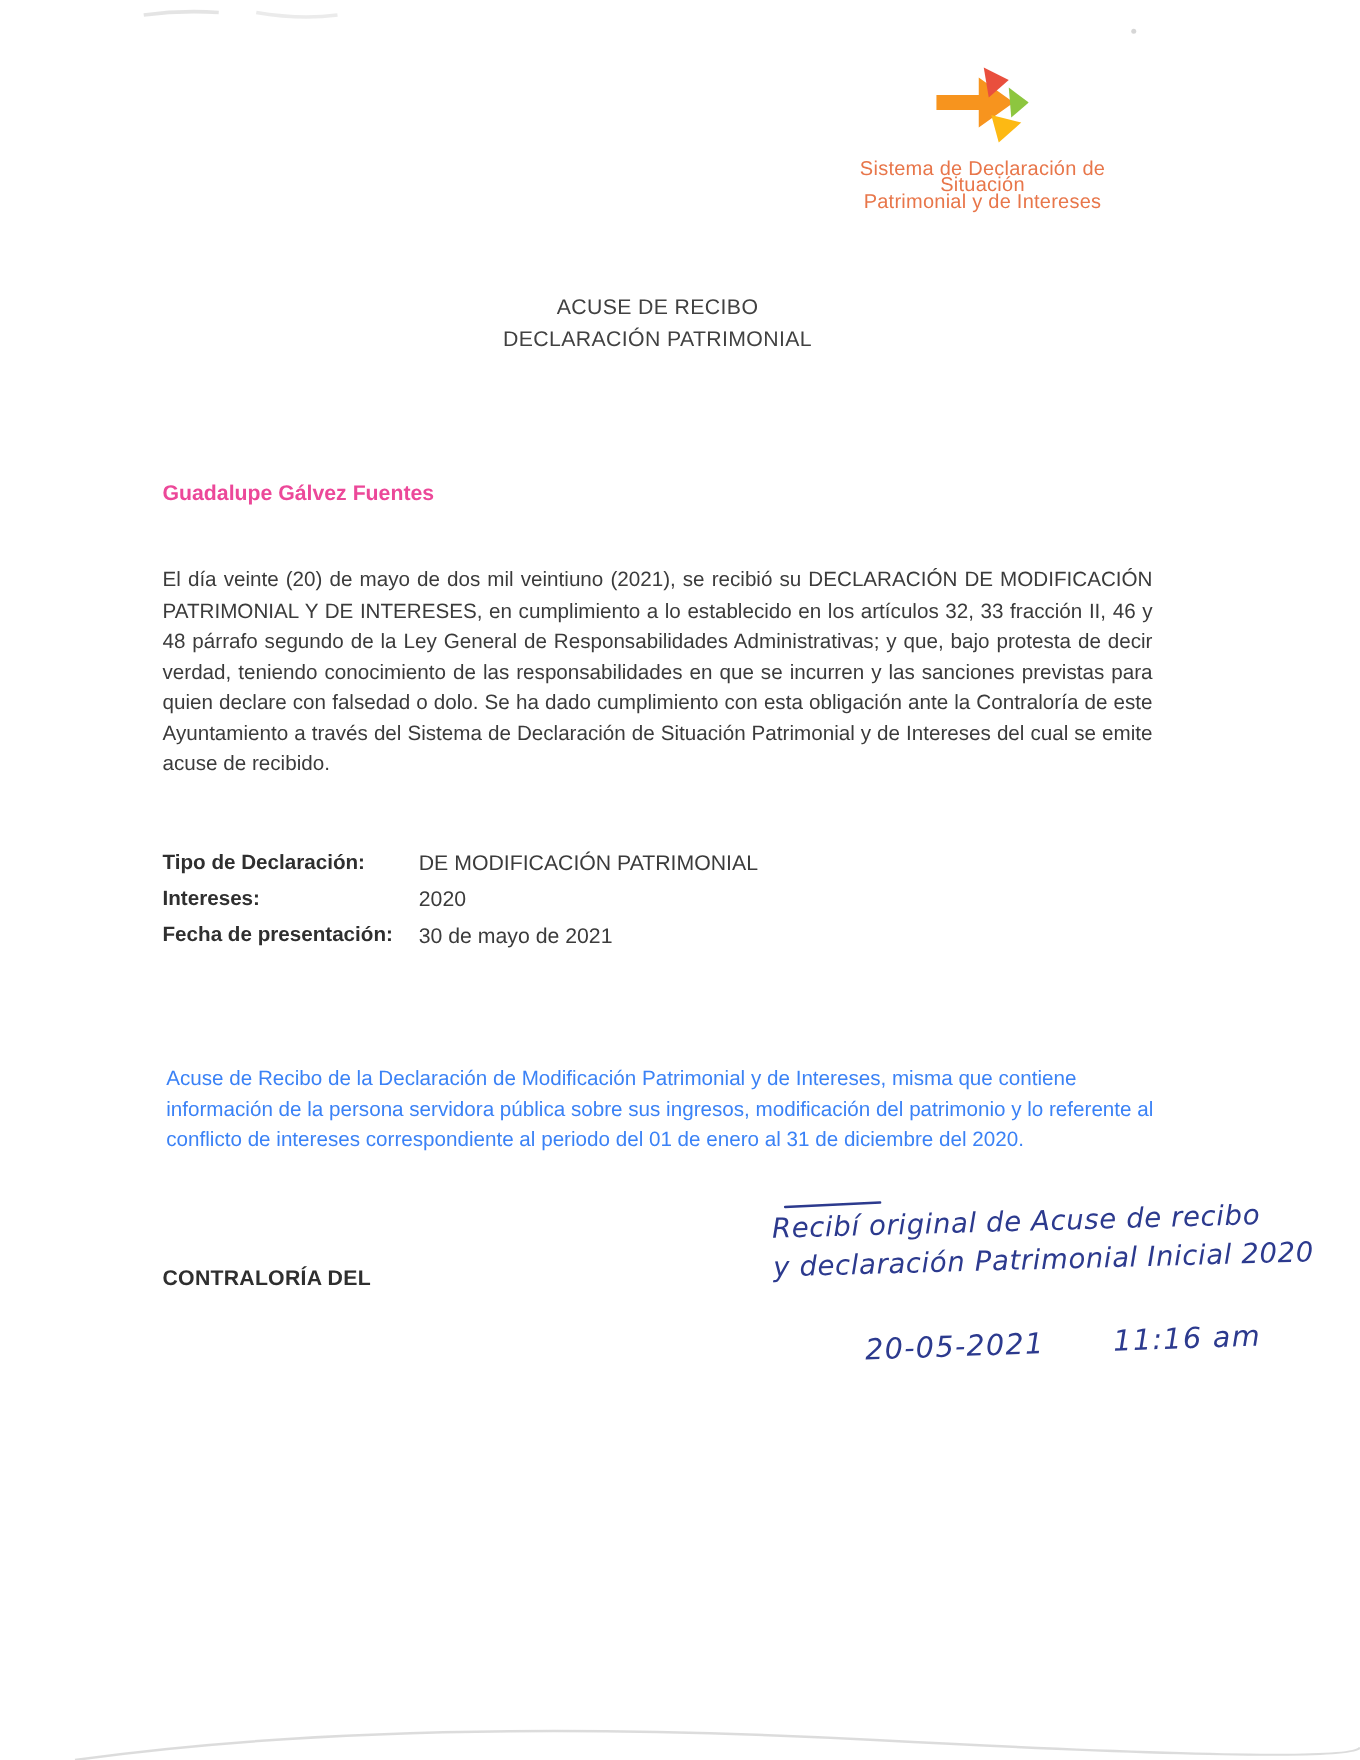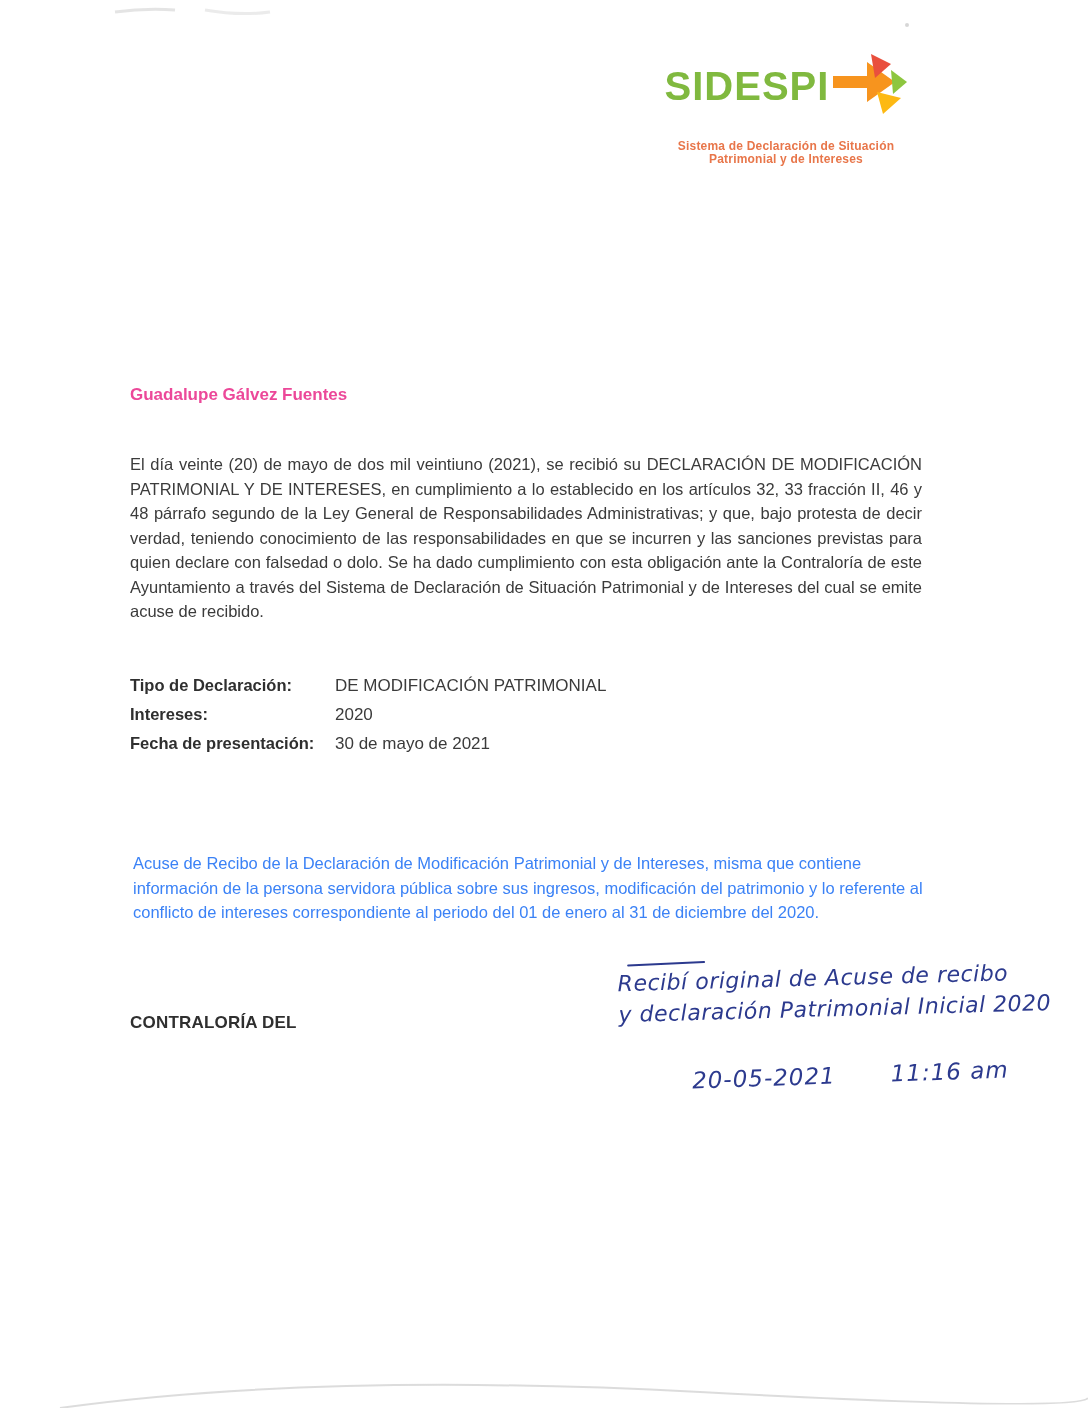--- a/index.html
+++ b/index.html
@@ -28,23 +28,23 @@
   }
   .brand-text{
     font-size:40px;
     font-weight:bold;
     letter-spacing:1px;
     color:#80b93f;
     line-height:1;
   }
   .brand-arrow{display:block;}
   .tagline{
-    margin-top:20px;
-    font-size:12px;
-    font-weight:bold;
+    margin-top:8px;
+    font-size:16px;
+    font-weight:normal;
     color:#e8764a;
     line-height:13px;
     letter-spacing:.2px;
   }
   
   .title-block{
     position:absolute;
     left:130px;
     top:233px;
     width:792px;
@@ -77,21 +77,21 @@
   }
   
   .fields{
     position:absolute;
     left:130px;
     top:676px;
     width:700px;
   }
   .field-row{
     display:flex;
-    align-items:flex-start;
+    align-items:center;
     min-height:29px;
   }
   .field-label{
     width:205px;
     flex:0 0 205px;
     font-weight:bold;
     font-size:16.5px;
     color:#2f2f2f;
   }
   .field-value{
@@ -158,40 +158,43 @@
   
   .scan-artifacts{position:absolute;left:0;top:0;width:1088px;height:1408px;pointer-events:none;}
 </style>
 </head>
 <body>
 
 <div class="page">
 
   <div class="logo-block">
     <div class="logo-row">
-      <span class="brand-text">SIDESPI</span>
       <span class="brand-arrow">
         <svg width="74" height="64" viewBox="0 0 74 64">
 
           <polygon points="0,24 34,24 34,10 62,30 34,50 34,36 0,36" fill="#f7941e"></polygon>
 
           <polygon points="38,2 58,12 42,26" fill="#e94f3d"></polygon>
 
           <polygon points="44,40 68,46 50,62" fill="#fdb913"></polygon>
 
           <polygon points="58,18 74,30 60,42" fill="#8dc63f"></polygon>
         </svg>
       </span>
     </div>
     <div class="tagline">
       <div>Sistema de Declaración de Situación</div>
       <div>Patrimonial y de Intereses</div>
     </div>
   </div>
 
+  <div class="title-block">
+    <div>ACUSE DE RECIBO</div>
+    <div>DECLARACIÓN PATRIMONIAL</div>
+  </div>
 
   <div class="recipient">Guadalupe Gálvez Fuentes</div>
 
   <div class="body-par">El día veinte (20) de mayo de dos mil veintiuno (2021), se recibió su DECLARACIÓN DE MODIFICACIÓN PATRIMONIAL Y DE INTERESES, en cumplimiento a lo establecido en los artículos 32, 33 fracción II, 46 y 48 párrafo segundo de la Ley General de Responsabilidades Administrativas; y que, bajo protesta de decir verdad, teniendo conocimiento de las responsabilidades en que se incurren y las sanciones previstas para quien declare con falsedad o dolo. Se ha dado cumplimiento con esta obligación ante la Contraloría de este Ayuntamiento a través del Sistema de Declaración de Situación Patrimonial y de Intereses del cual se emite acuse de recibido.</div>
 
   <div class="fields">
     <div class="field-row">
       <span class="field-label">Tipo de Declaración:</span>
       <span class="field-value">DE MODIFICACIÓN PATRIMONIAL</span>
     </div>

